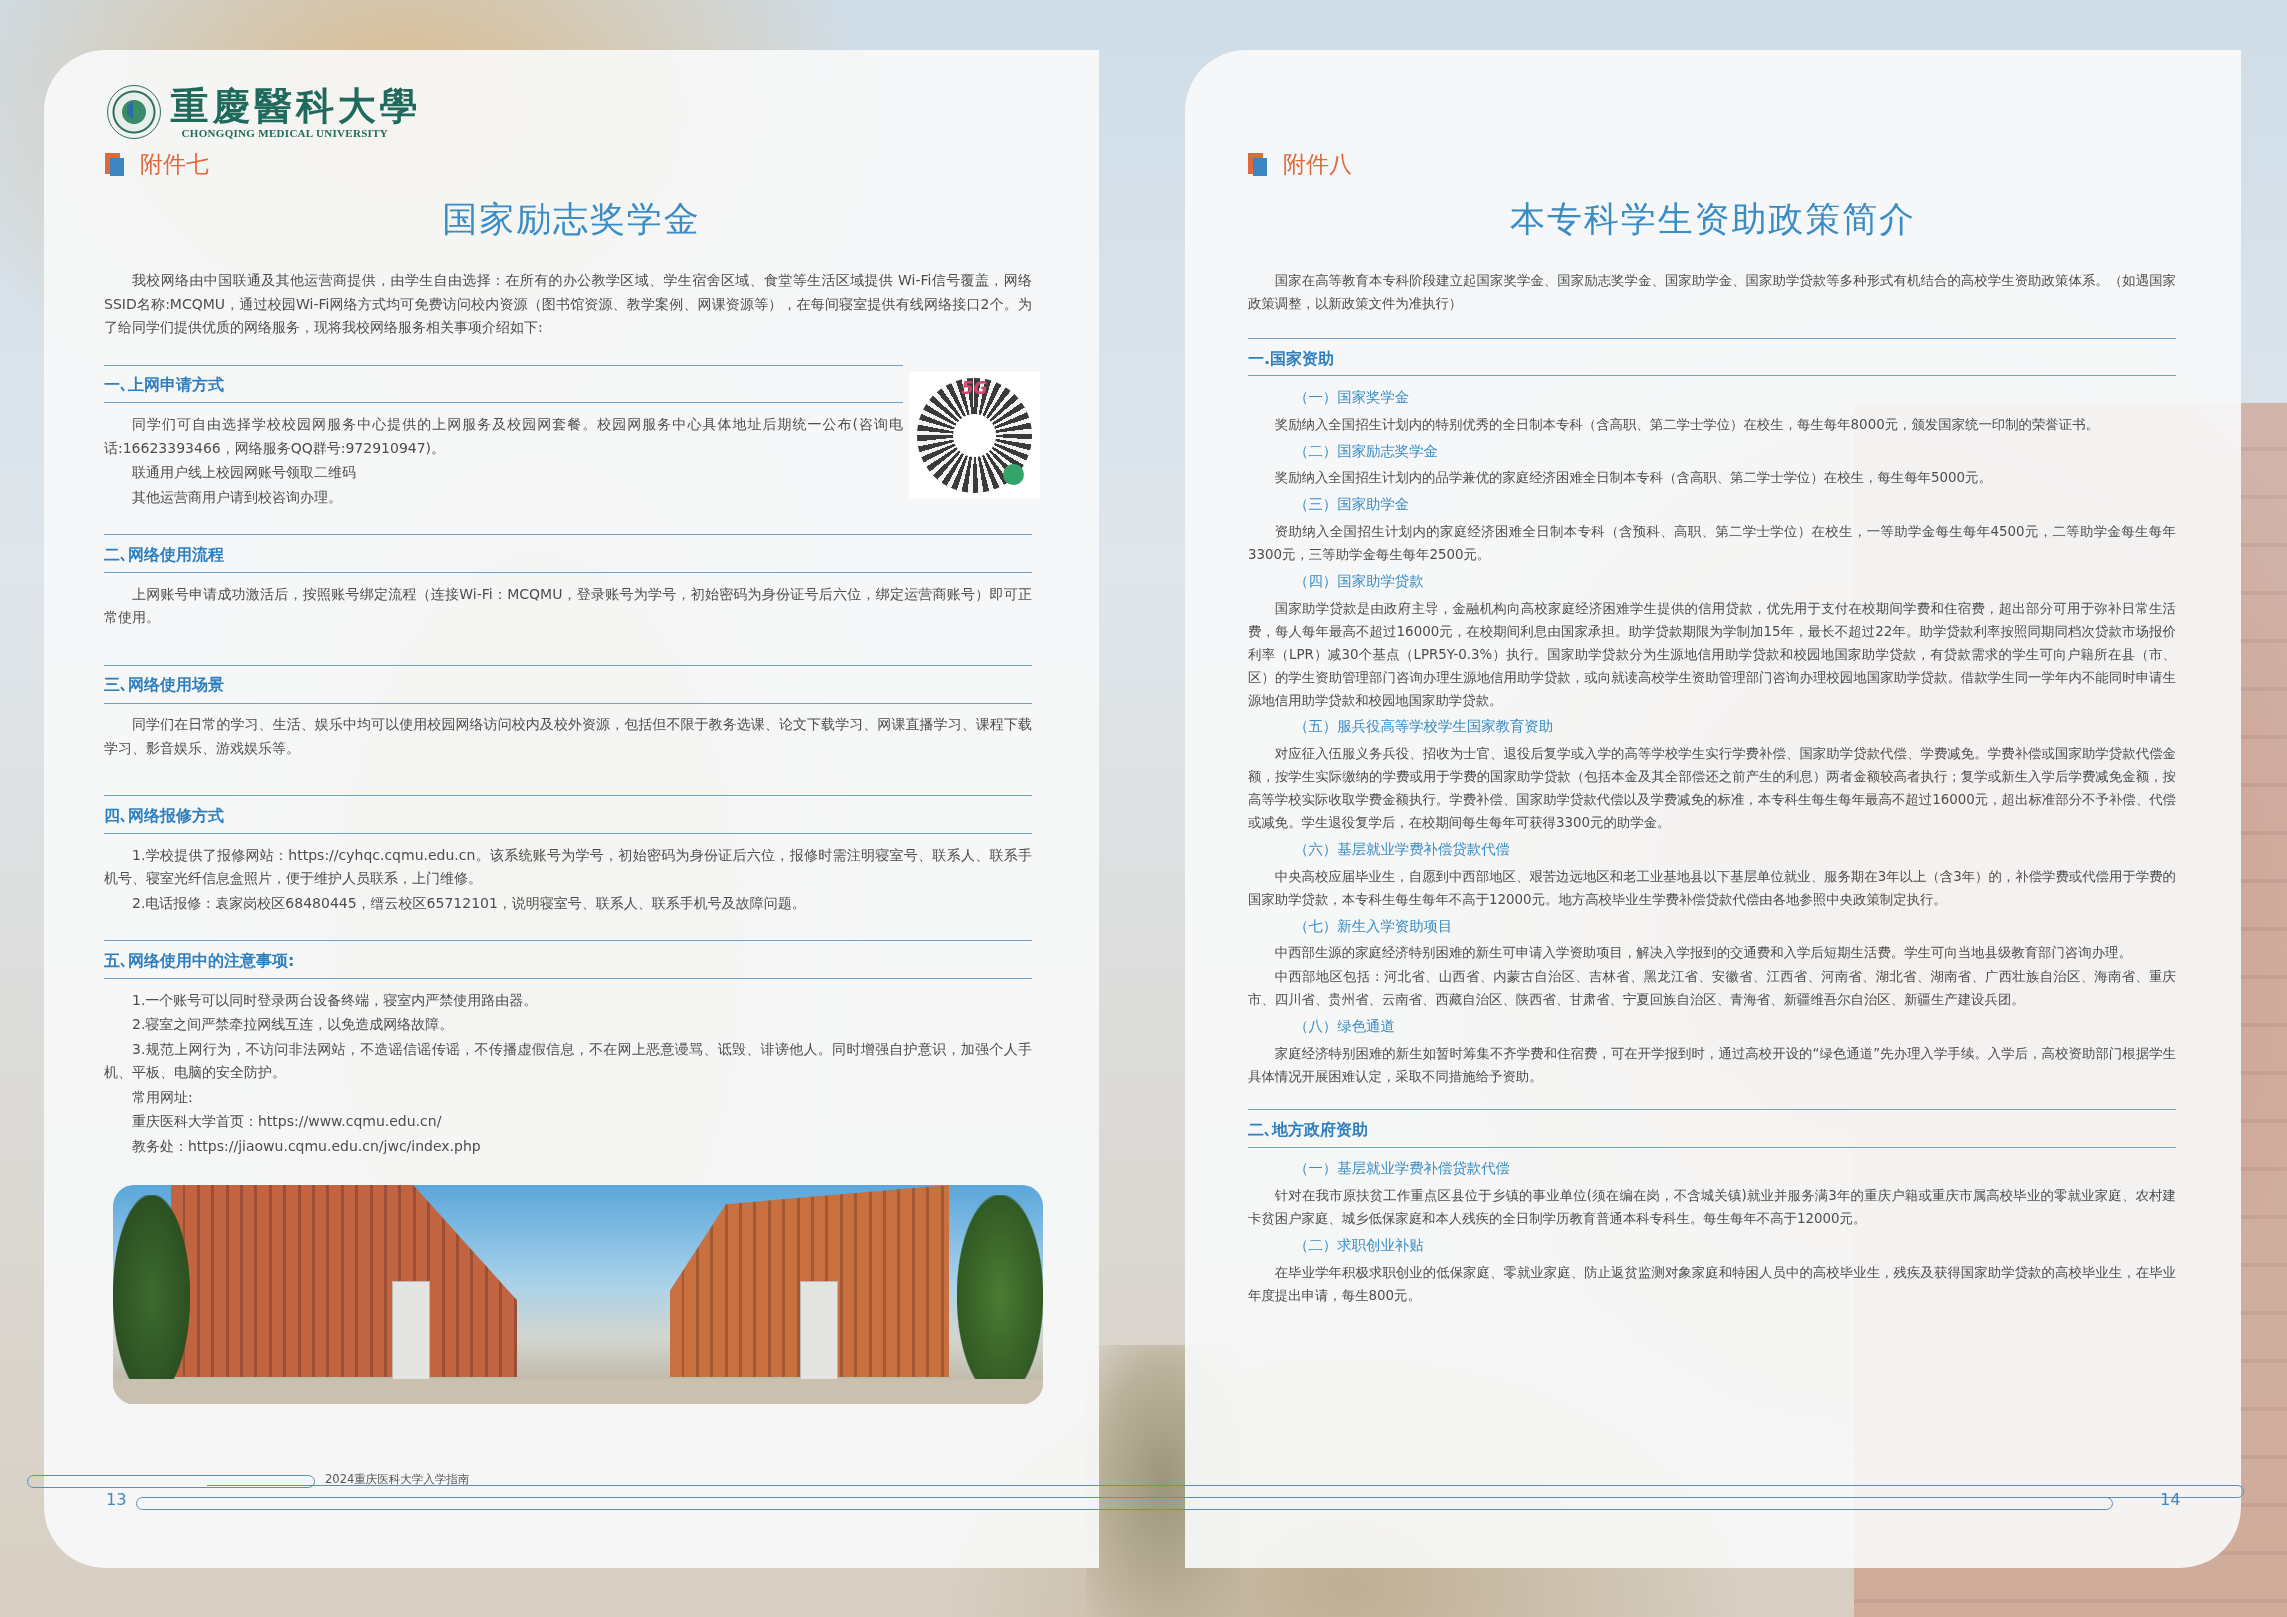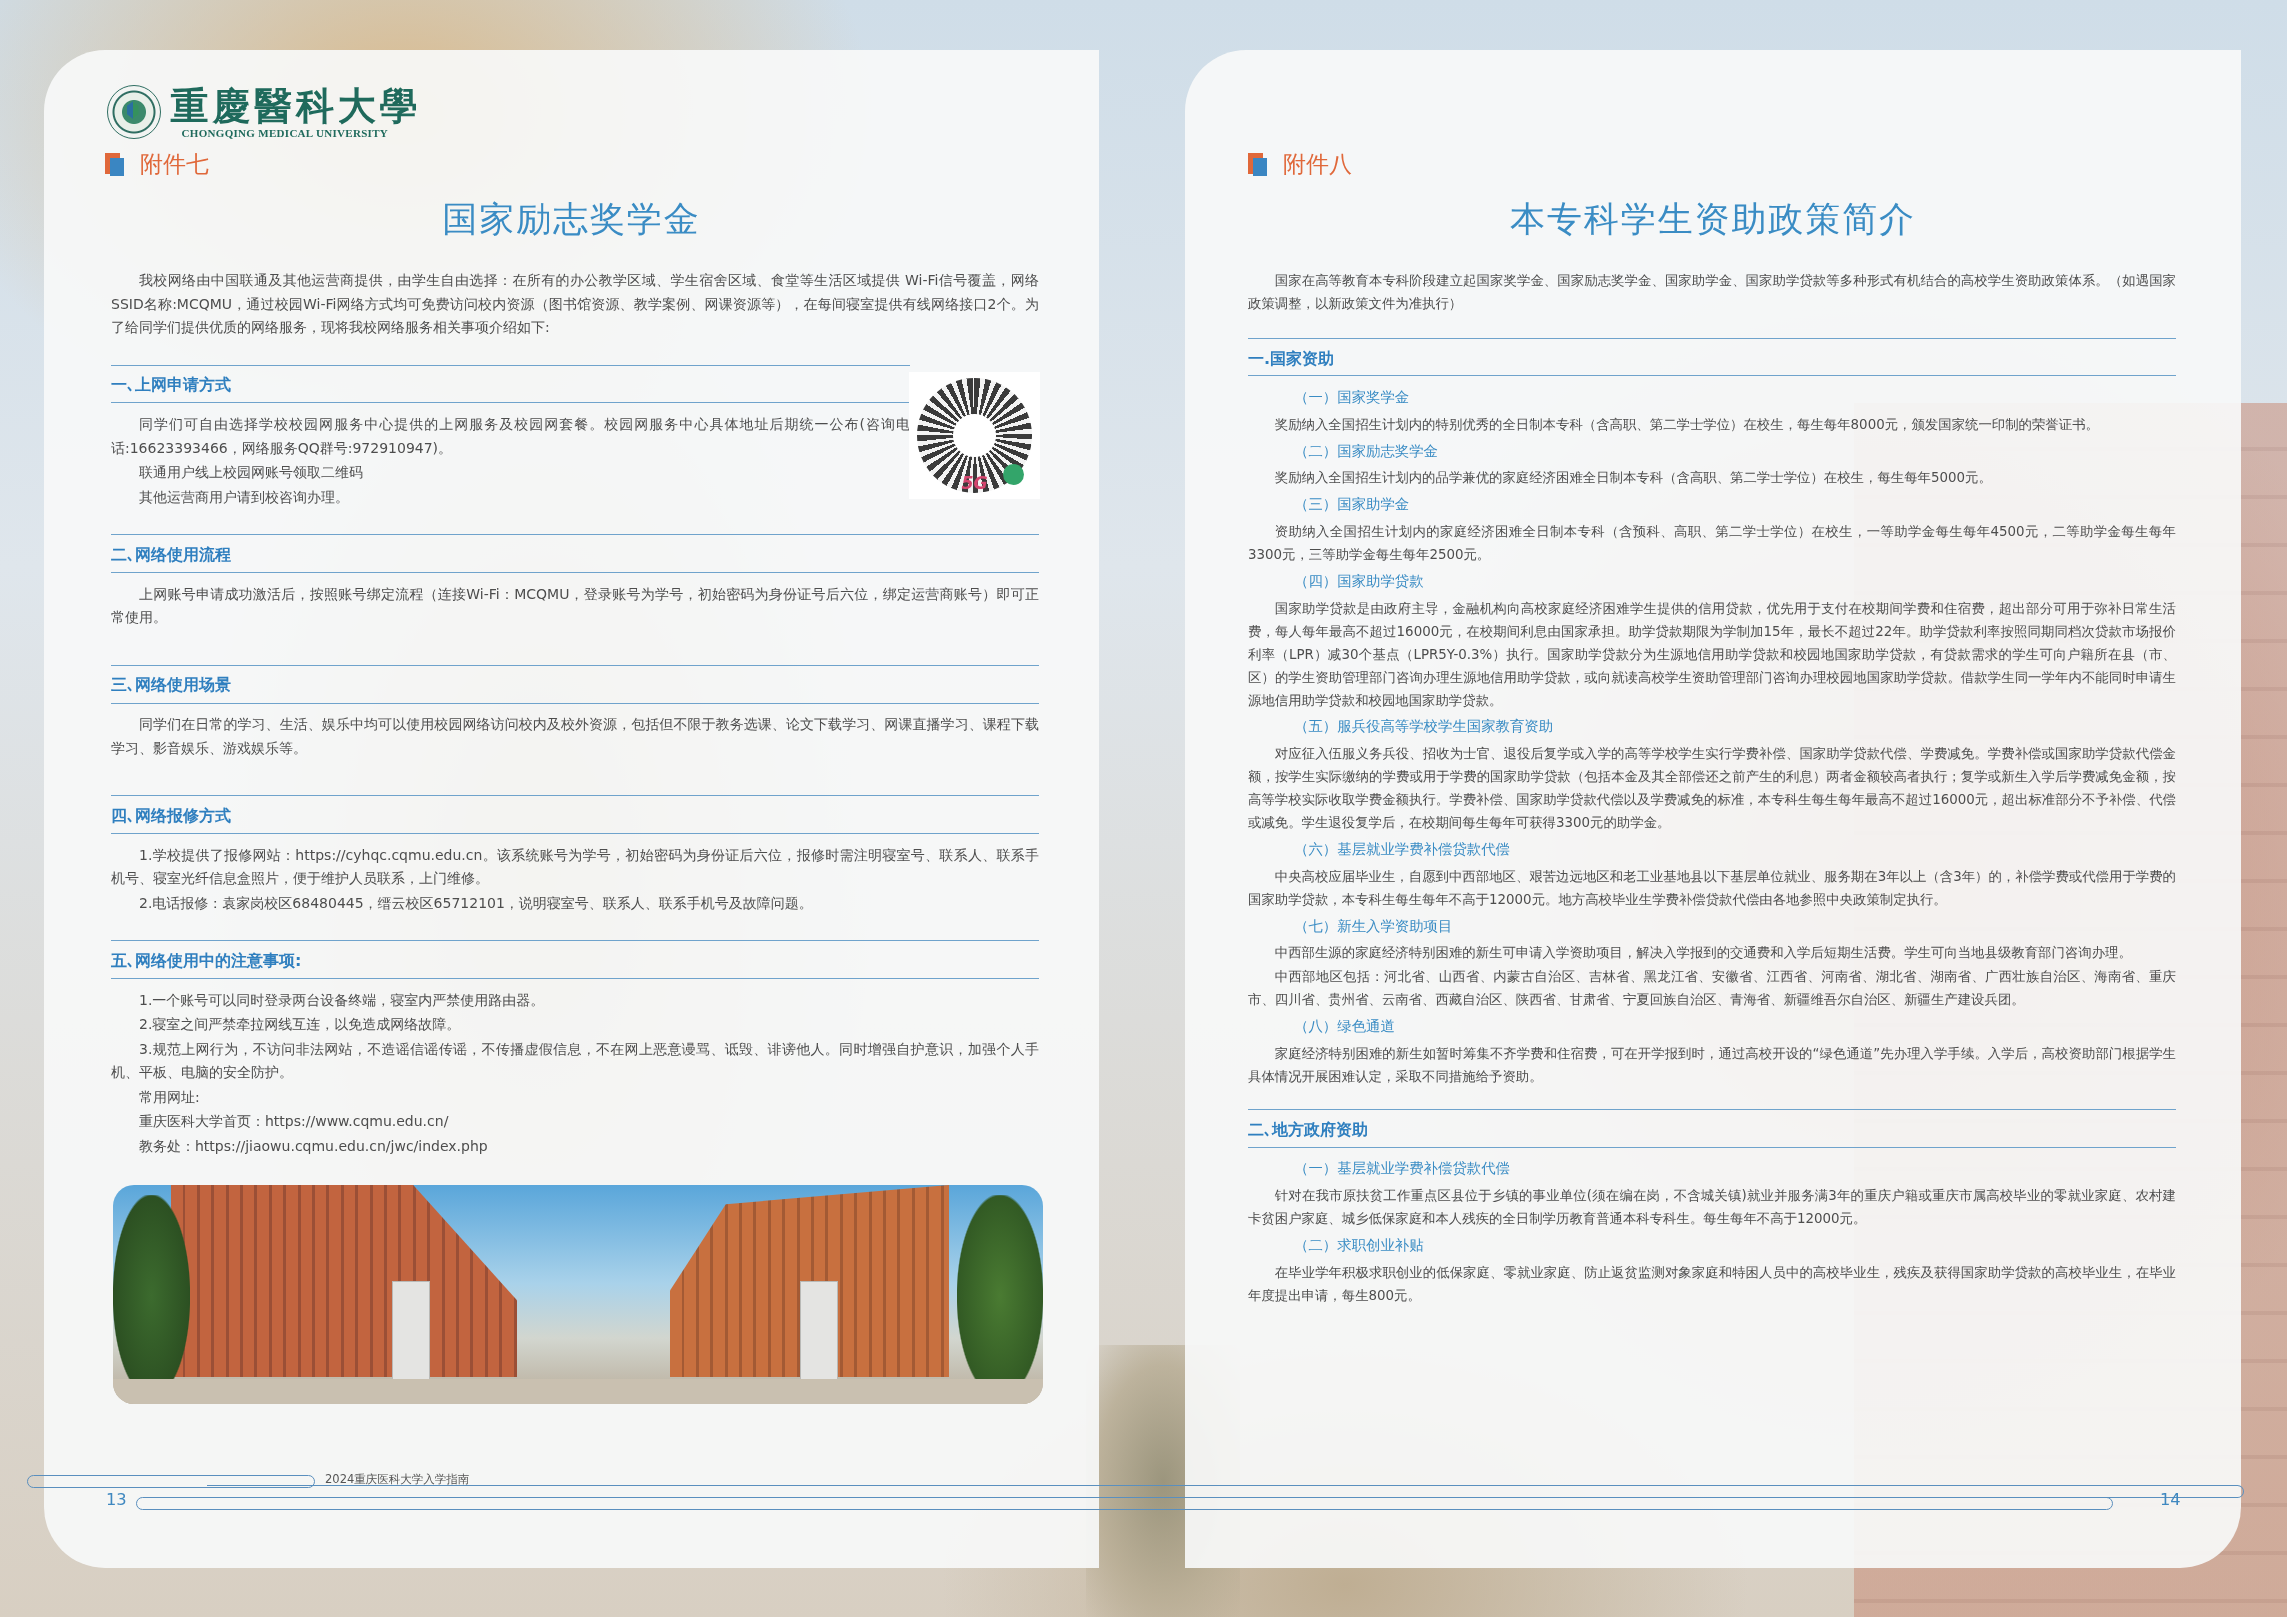--- a/index.html
+++ b/index.html
@@ -76,21 +76,21 @@
     content: ""; position: absolute; left: 4.8px; top: 4.8px; width: 14.4px; height: 18px; background: #3a86c2;
   }
 
   .page-title {
     position: absolute; left: 0; right: 0; text-align: center;
     top: 146px; font-size: 35px; color: #3a8cc4; letter-spacing: 1.9px;
   }
   .page-left .page-title { left: 0; right: 0; }
 
   .content {
-    position: absolute; left: 67px; font-size: 14px; line-height: 23.5px; color: #4d4d4d;
+    position: absolute; left: 60px; font-size: 14px; line-height: 23.5px; color: #4d4d4d;
   }
   .page-left .content { top: 219px; width: 928px; }
   .page-right .content { top: 219px; width: 928px; left: 63px; }
 
   .p { text-indent: 2em; text-align: justify; }
   .p + .p { margin-top: 1px; }
   .sec-head {
     margin-top: 25px; margin-bottom: 9.6px;
     border-top: 1.9px solid #6fa3cc; border-bottom: 1.9px solid #6fa3cc;
     padding: 7.7px 0 5.8px 0;
@@ -107,21 +107,21 @@
     background: #fff;
     display: flex; align-items: center; justify-content: center;
   }
   .qr-inner {
     width: 115px; height: 115px; border-radius: 50%;
     background:
       radial-gradient(circle at 50% 50%, #fff 0 21px, rgba(0,0,0,0) 22px),
       repeating-conic-gradient(#3a3a3a 0 6deg, #f3f3f3 6deg 11deg),
       #888;
     position: relative;
-    display: flex; align-items: flex-end; justify-content: center;
+    display: flex; align-items: flex-start; justify-content: center;
   }
   .qr-label { color: #d4456e; font-weight: bold; font-size: 17.3px; font-style: italic; position: relative; z-index: 2; }
   .qr-badge {
     position: absolute; right: 7.7px; bottom: 7.7px; width: 21px; height: 21px; border-radius: 50%;
     background: #33a56a;
   }
 
   .campus-photo {
     position: absolute; left: 69px; top: 1135px; width: 930px; height: 219px;
     border-radius: 21px; overflow: hidden;

